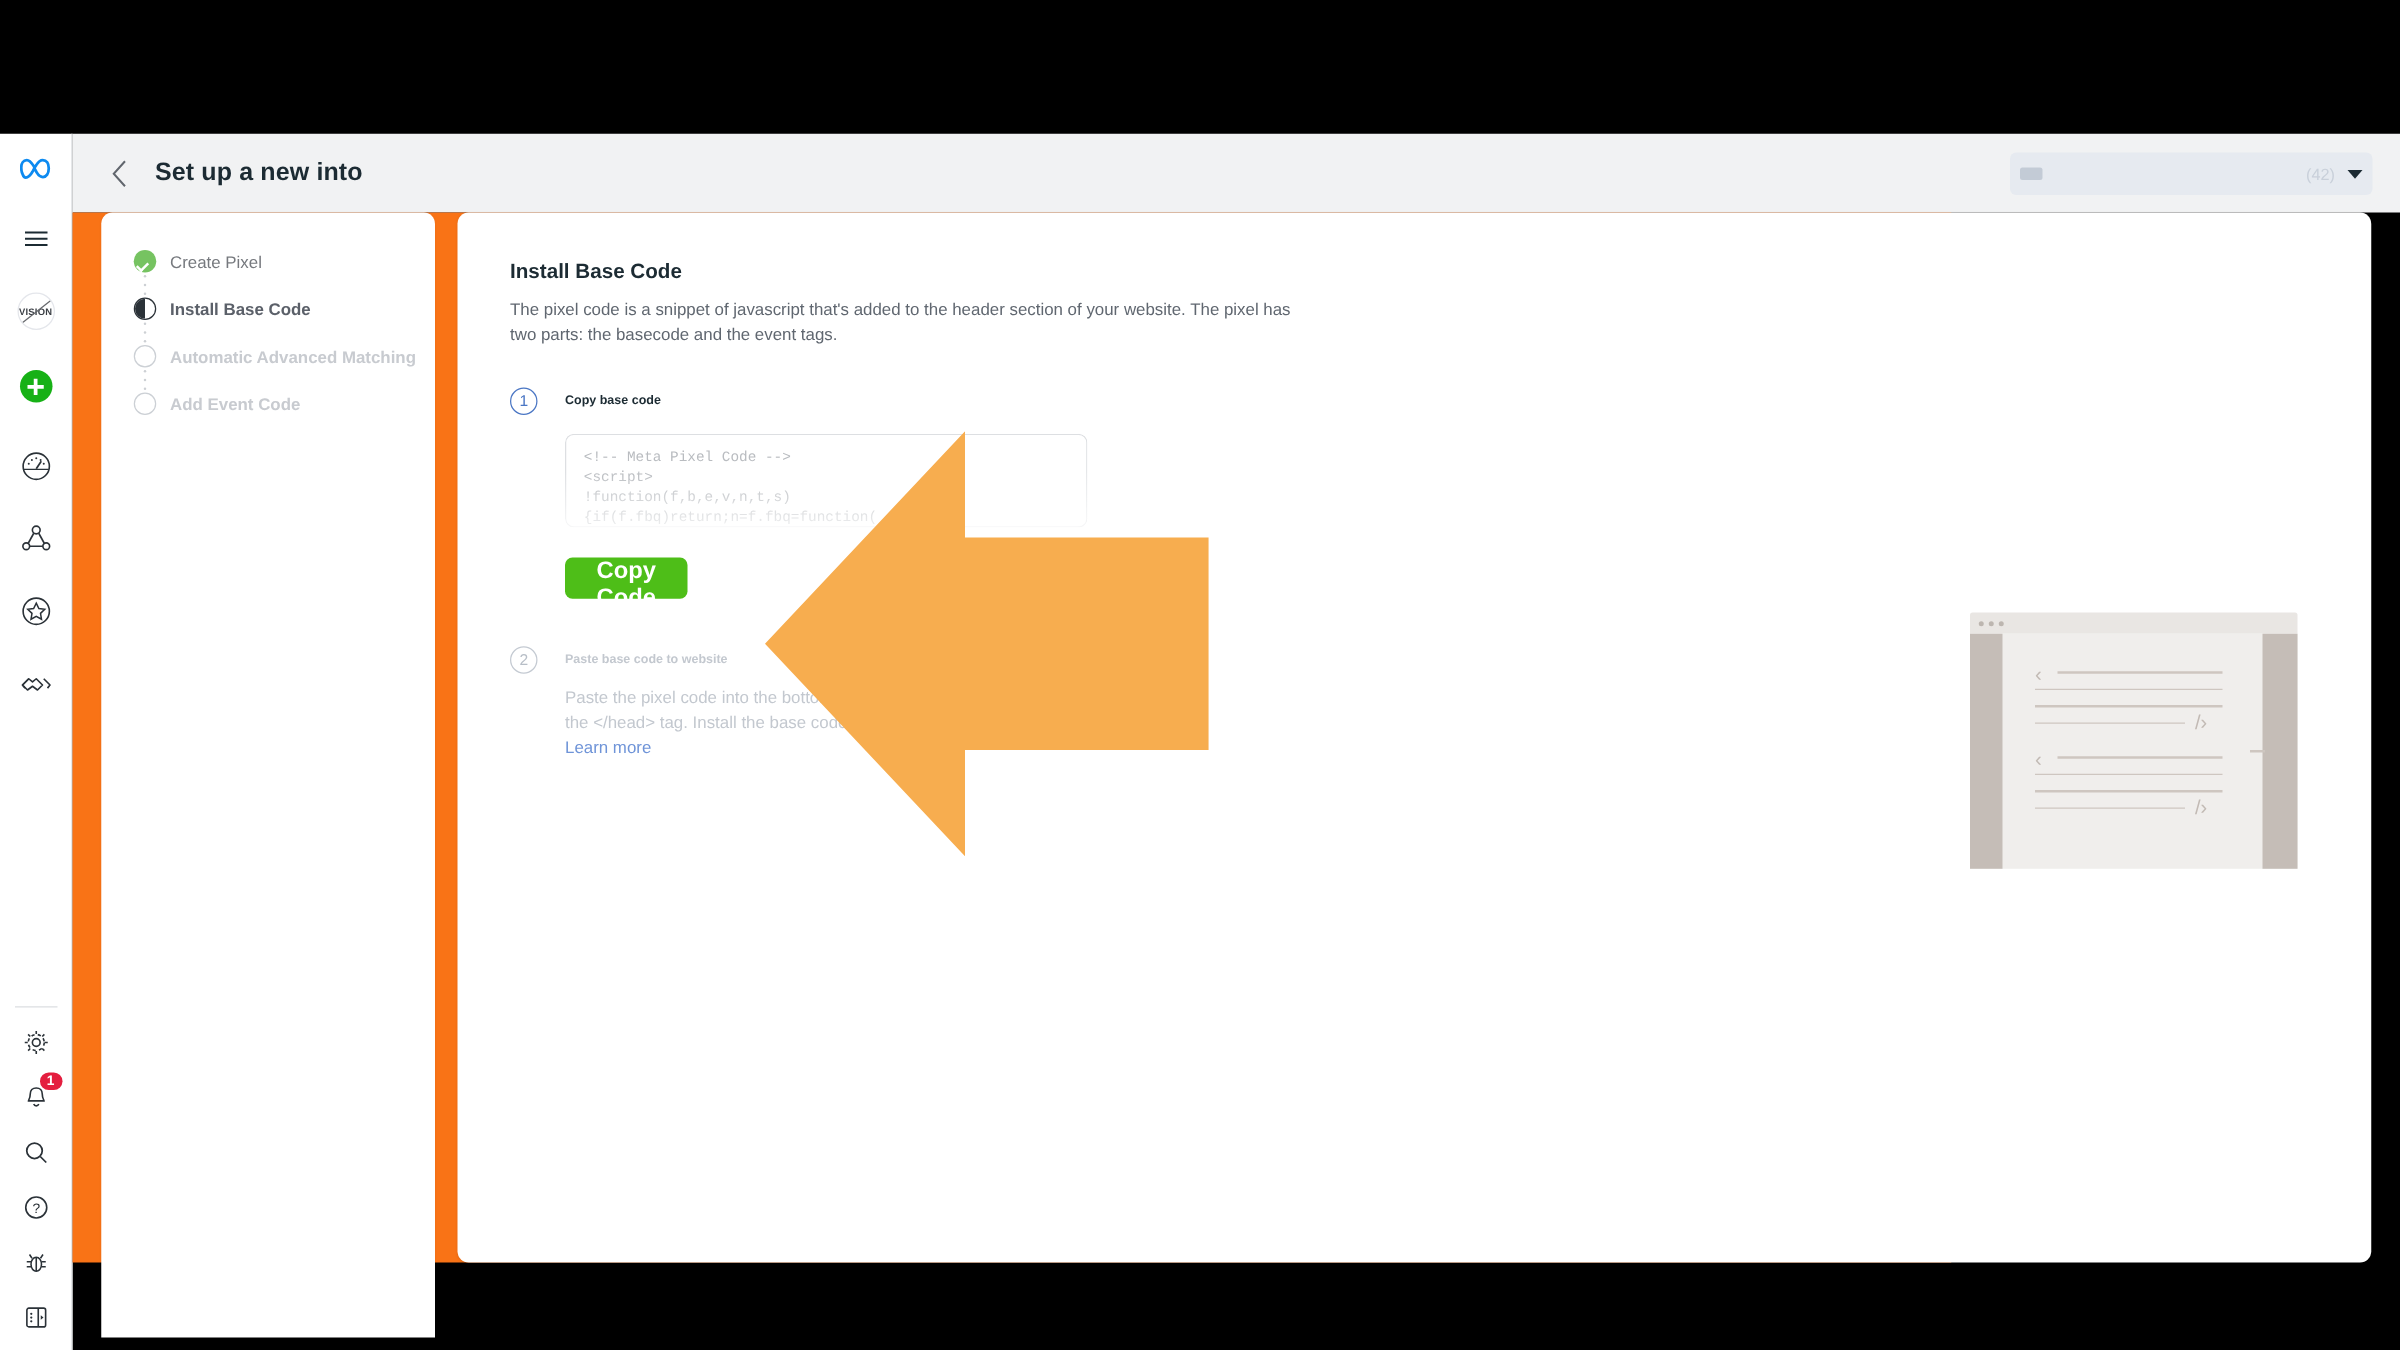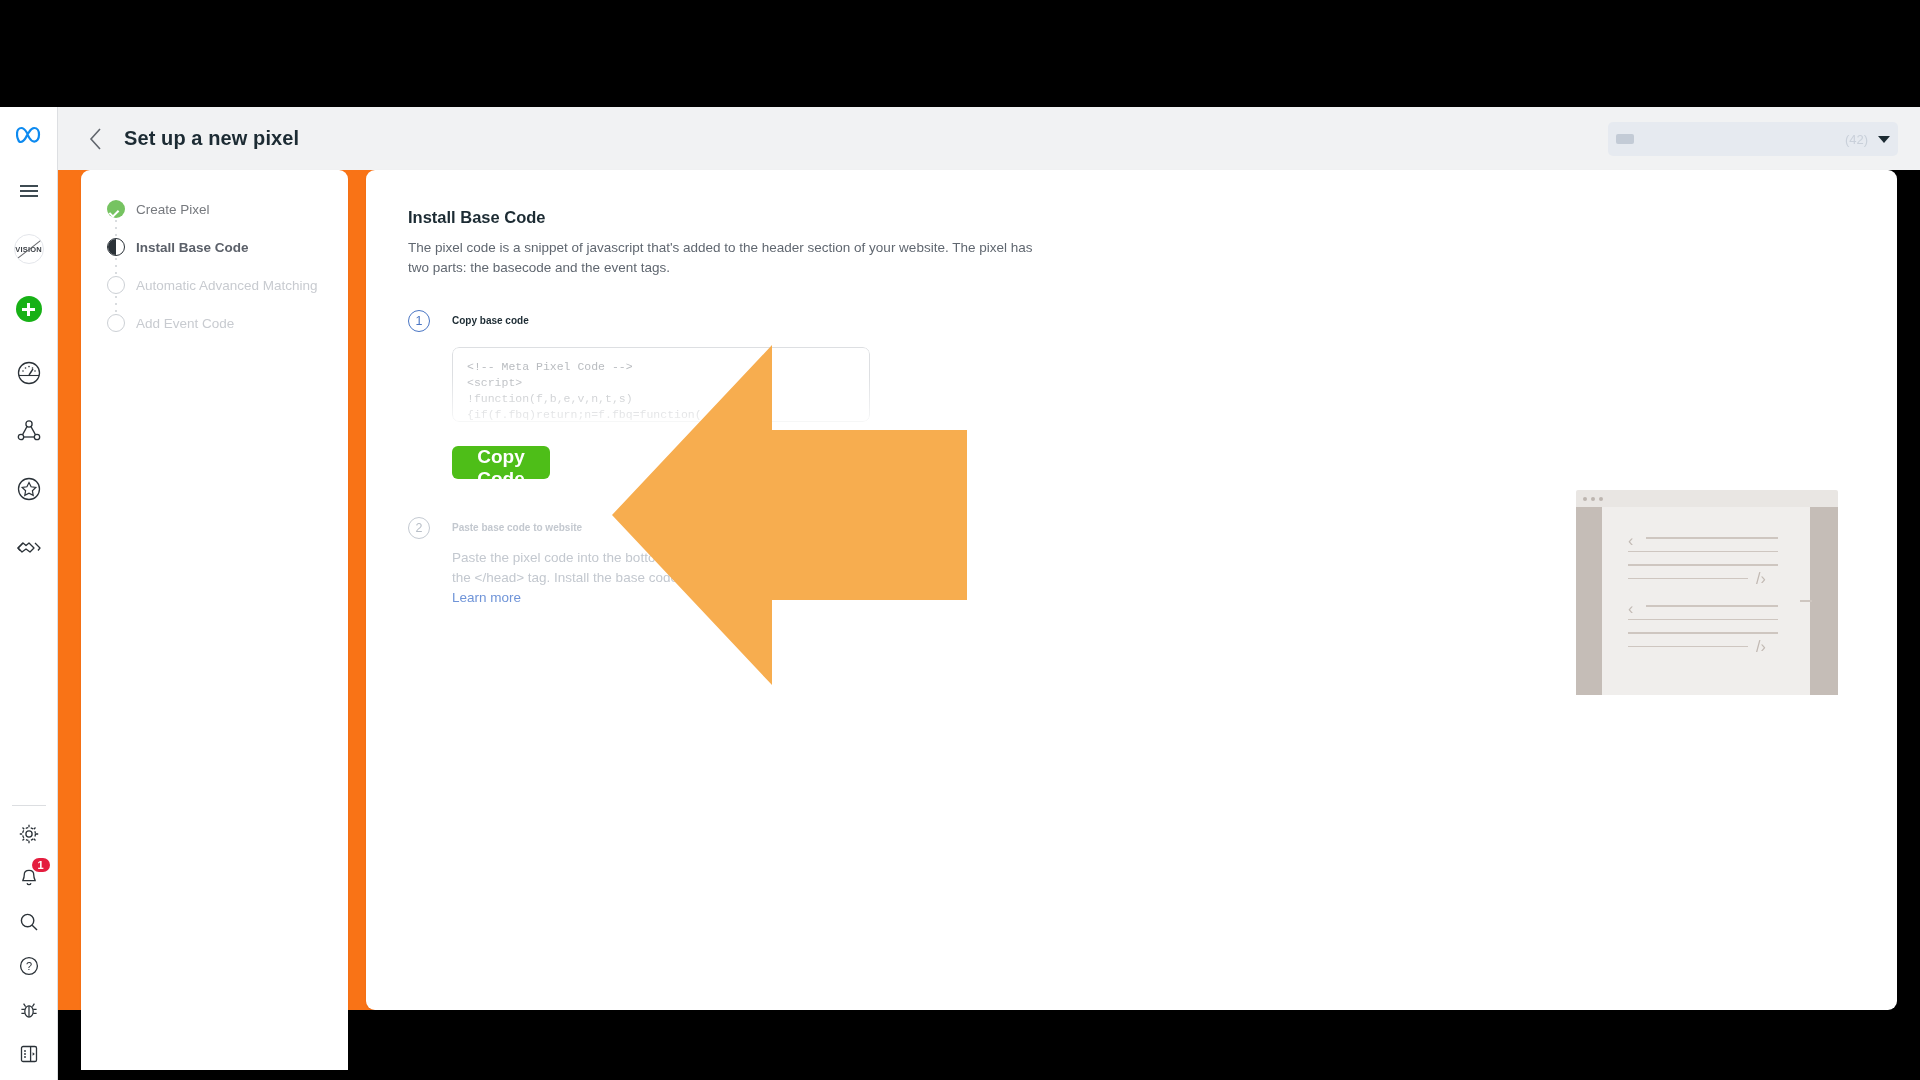--- a/index.html
+++ b/index.html
@@ -122,21 +122,21 @@
     border-radius: 50%; border: 1.6px solid #2b3238; overflow: hidden;
   }
   .step-ico.half:after {
     content: ""; position: absolute; left: 0; top: 0;
     width: 50%; height: 100%; background: #2b3238;
   }
   .step-ico.empty { border-radius: 50%; border: 1.6px solid #ccd0d5; }
   .step-label { margin-left: 11px; font-size: 13.5px; }
   .step-label.done { color: #76797e; }
   .step-label.current { color: #5b6069; font-weight: 700; }
-  .step-label.todo { color: #c8cbd0; }
+  .step-label.todo { color: #c8cbd0; font-weight: bold; }
 
   .main-card {
     position: absolute; left: 308px; top: 0px; width: 1531px; height: 840px;
     background: #fff; border-radius: 9px;
     box-shadow: 0 1px 2px rgba(0,0,0,.08);
     overflow: hidden;
   }
   .main-inner { position: relative; padding: 38px 0 0 42px; height: 100%; }
   .mc-title { font-size: 16.5px; font-weight: 700; color: #1c2b33; }
   .mc-desc {
@@ -379,21 +379,21 @@
       </svg>
     </div>
   </div>
 
   <div class="page-header">
     <div class="back-chevron">
       <svg width="16" height="24" viewBox="0 0 16 24">
         <path d="M12 2L3 12l9 10" fill="none" stroke="#61666d" stroke-width="1.6"></path>
       </svg>
     </div>
-    <div class="page-title">Set up a new pixel</div>
+    <div class="page-title">Set up a new into</div>
 
     <div class="header-select">
       <div class="hs-left">
         <span class="hs-thumb"></span>
         <span class="hs-text"></span>
       </div>
       <span class="hs-count">(42)</span>
       <span class="caret-down"></span>
     </div>
   </div>

